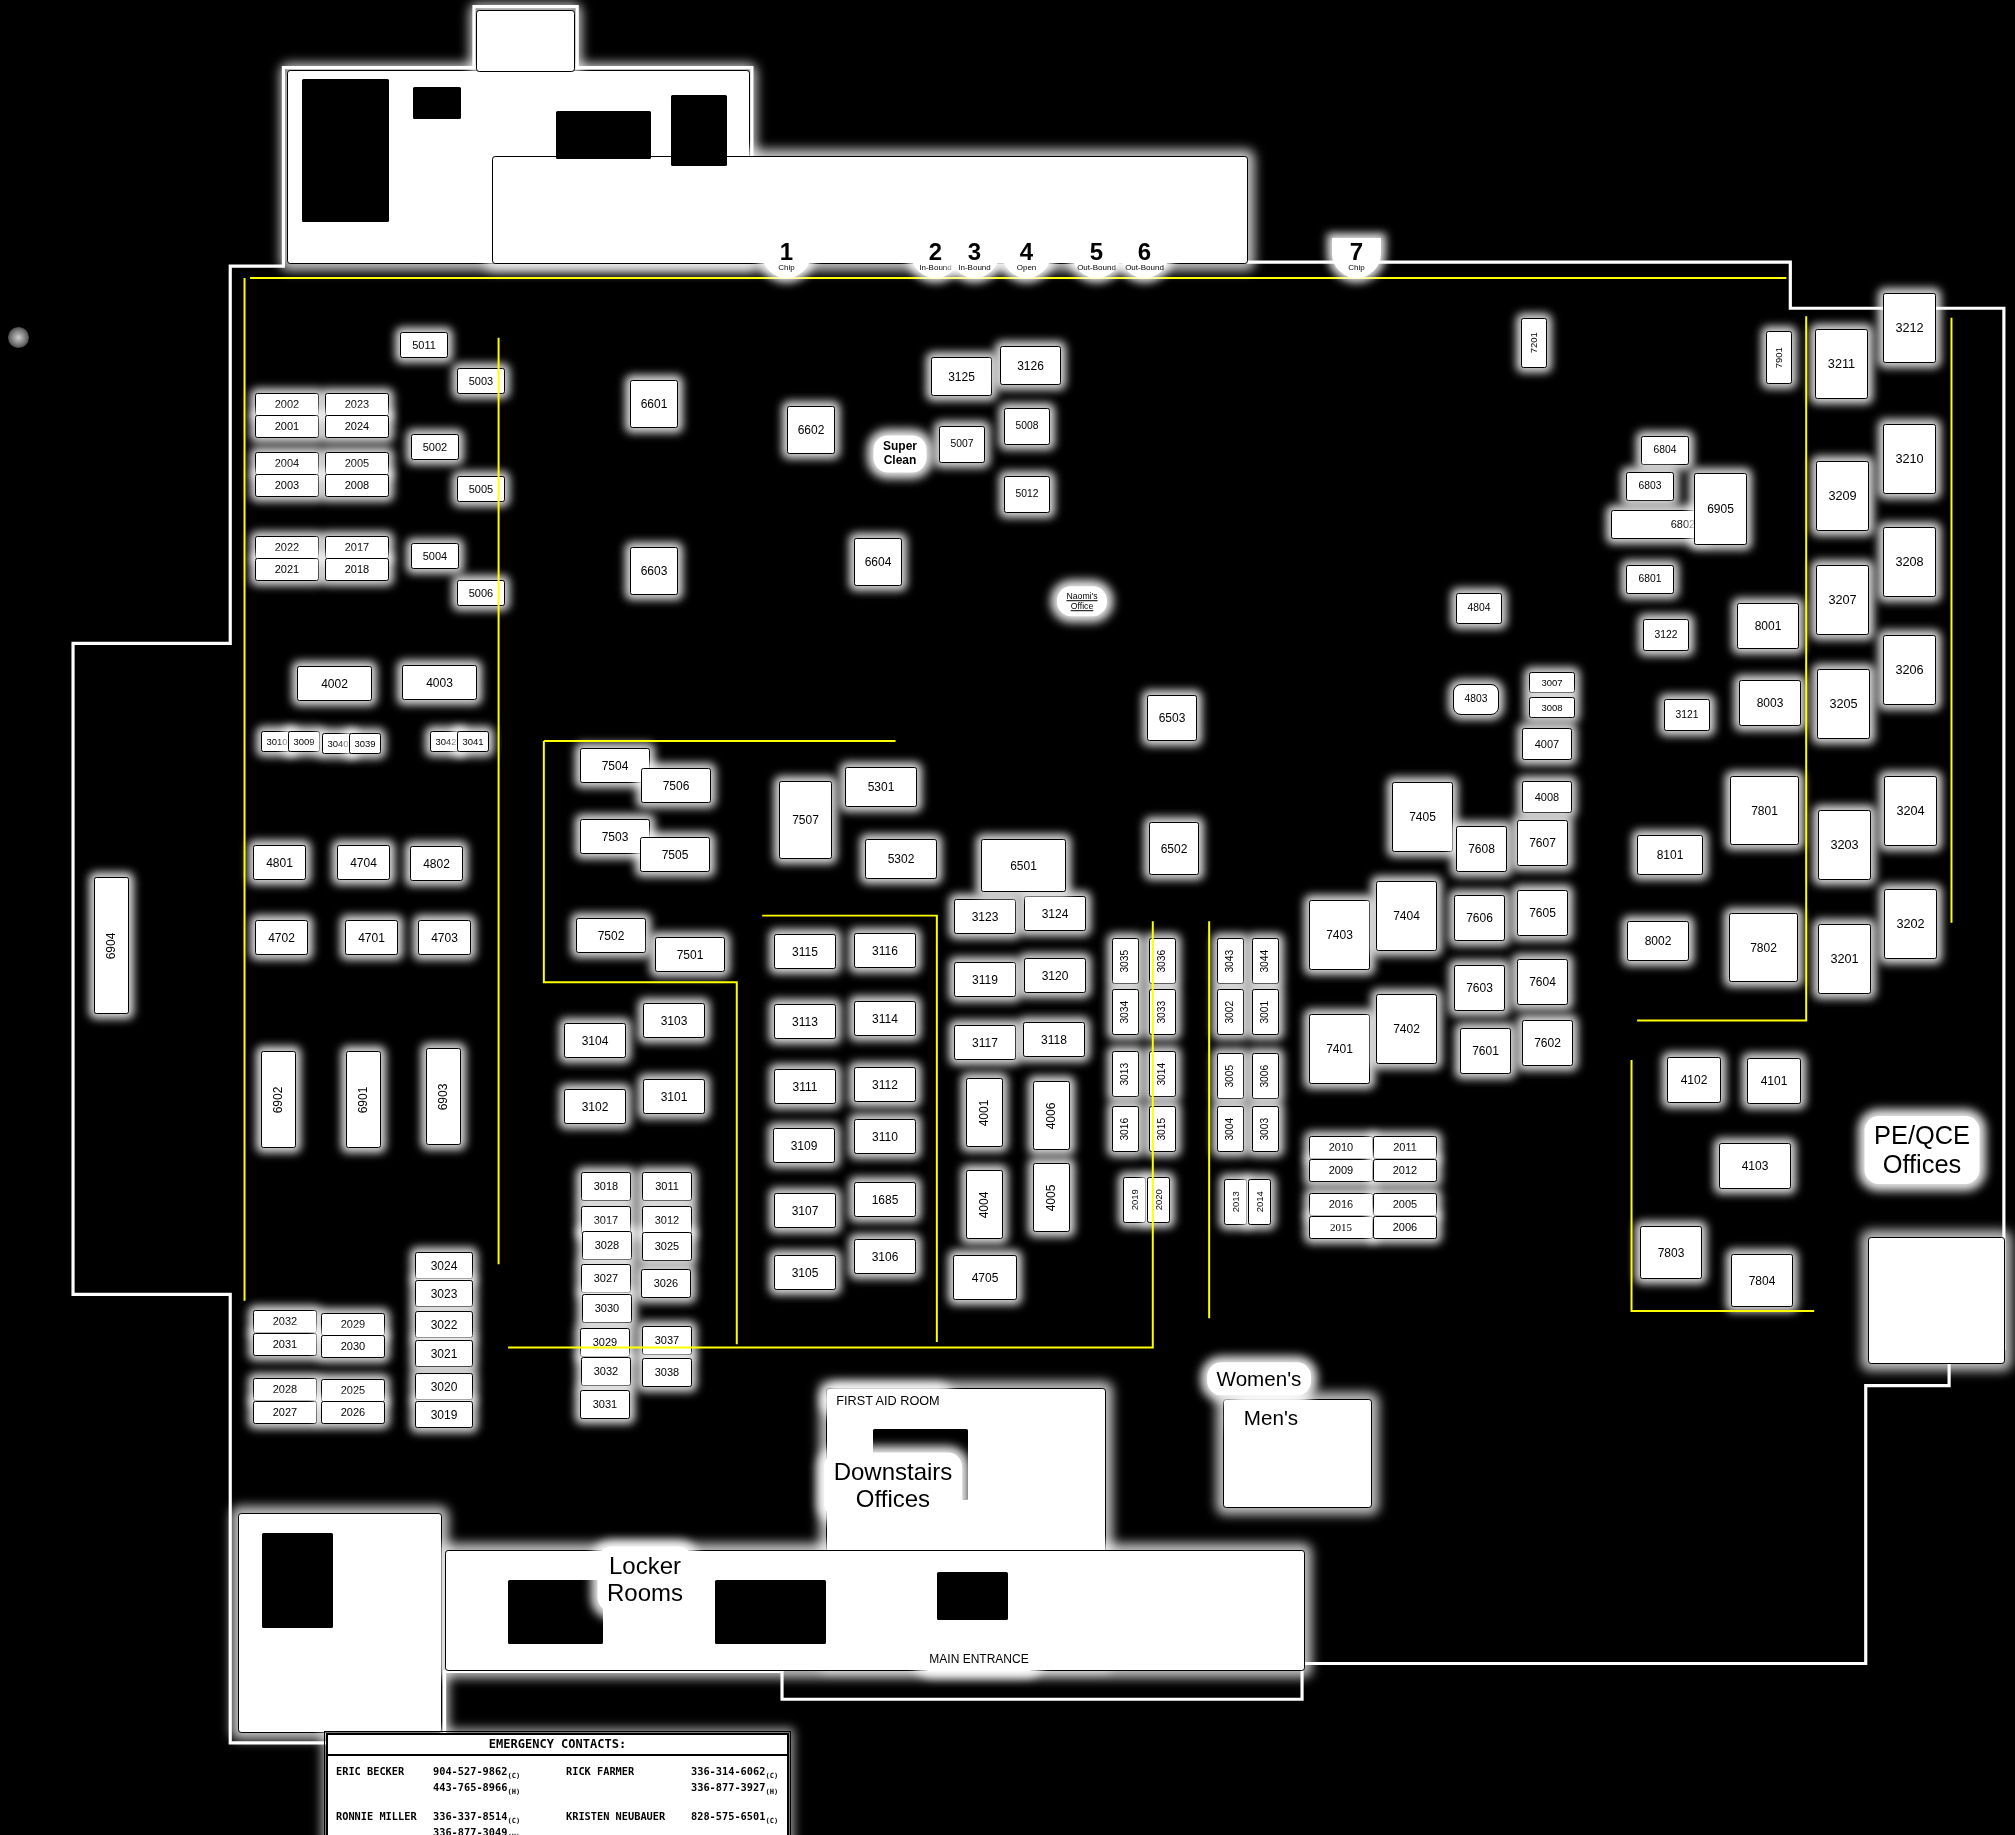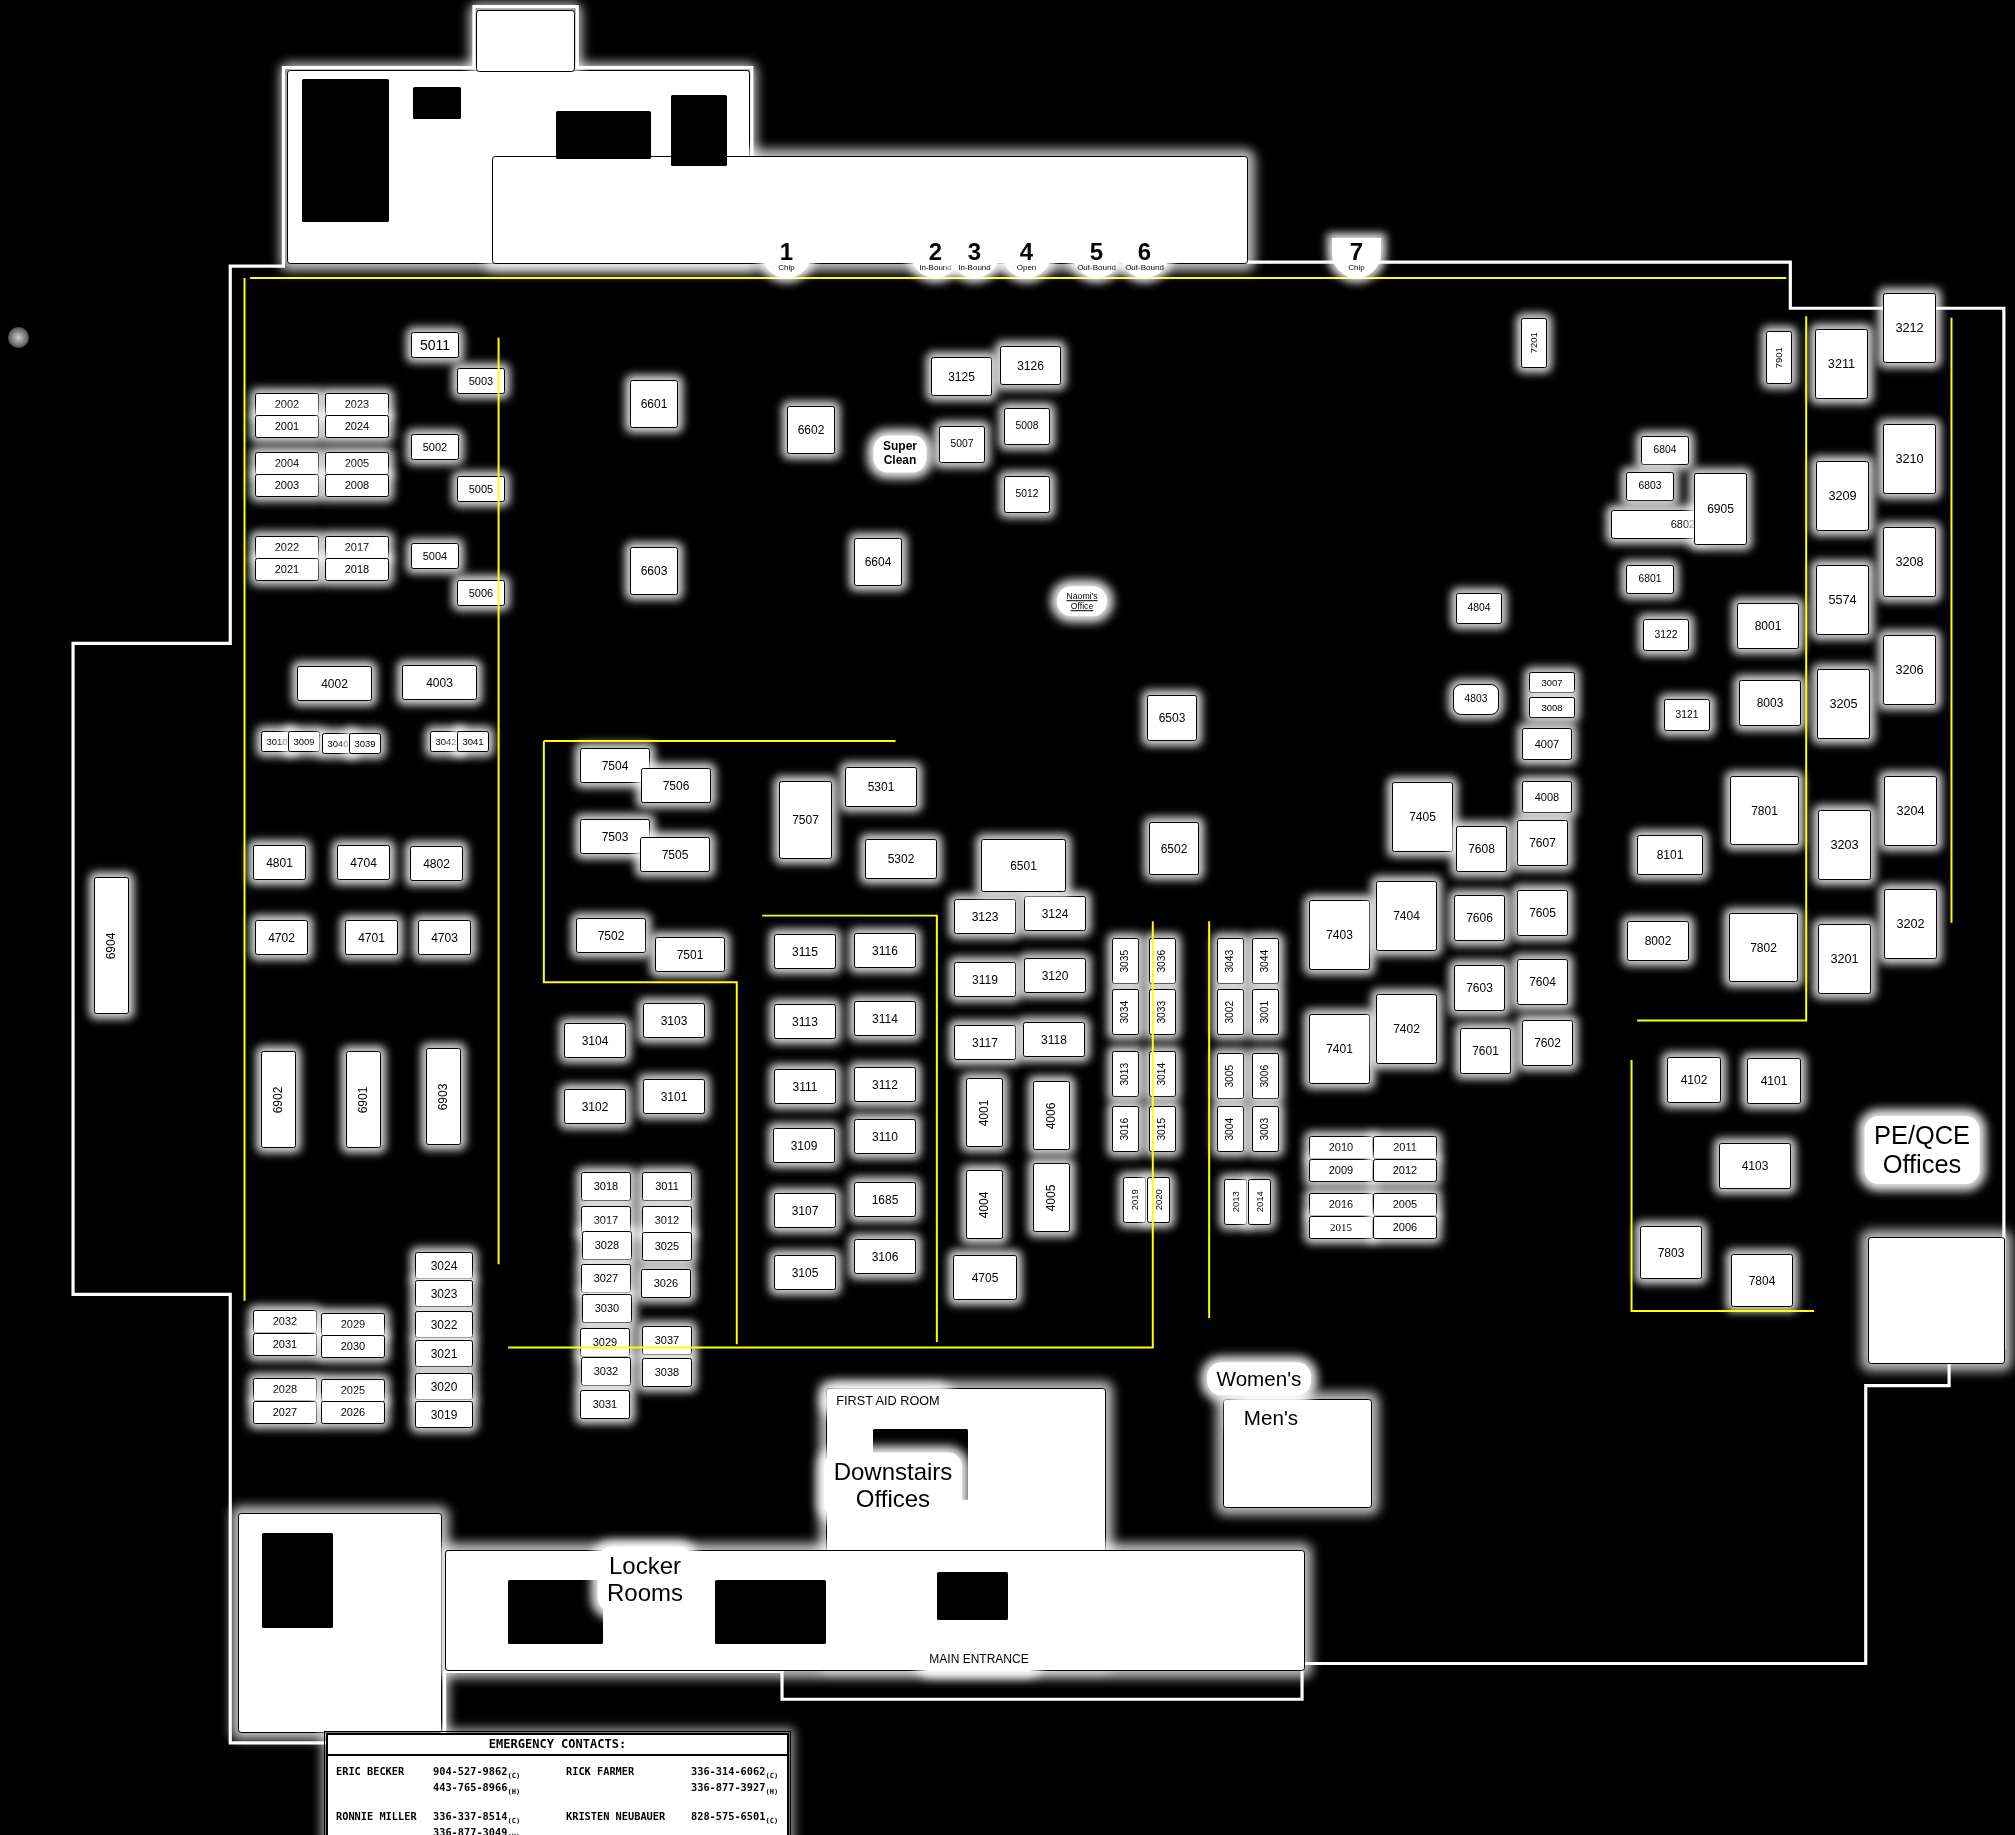--- a/index.html
+++ b/index.html
@@ -116,21 +116,21 @@
     </div>
     <div class="room" style="left: 255px; top: 558px; width: 62px; height: 20.6px; font-size: 11px;">
       <span>2021</span>
     </div>
     <div class="room" style="left: 325px; top: 536px; width: 62px; height: 20.6px; font-size: 11px;">
       <span>2017</span>
     </div>
     <div class="room" style="left: 325px; top: 558px; width: 62px; height: 20.6px; font-size: 11px;">
       <span>2018</span>
     </div>
-    <div class="room" style="left: 411px; top: 332px; width: 46px; height: 24px; font-size: 14px;">
+    <div class="room" style="left: 400px; top: 332px; width: 46px; height: 24px; font-size: 11px;">
       <span>5011</span>
     </div>
     <div class="room" style="left: 457px; top: 368px; width: 46px; height: 24px; font-size: 11px;">
       <span>5003</span>
     </div>
     <div class="room" style="left: 411px; top: 434px; width: 46px; height: 24px; font-size: 11px;">
       <span>5002</span>
     </div>
     <div class="room" style="left: 457px; top: 476px; width: 46px; height: 24px; font-size: 11px;">
       <span>5005</span>
@@ -576,21 +576,21 @@
     <div class="room" style="left: 1883px; top: 293px; width: 51px; height: 68px; font-size: 12.7px;">
       <span>3212</span>
     </div>
     <div class="room" style="left: 1816px; top: 461px; width: 51px; height: 68px; font-size: 12.7px;">
       <span>3209</span>
     </div>
     <div class="room" style="left: 1883px; top: 424px; width: 51px; height: 68px; font-size: 12.7px;">
       <span>3210</span>
     </div>
     <div class="room" style="left: 1816px; top: 565px; width: 51px; height: 68px; font-size: 12.7px;">
-      <span>5574</span>
+      <span>3207</span>
     </div>
     <div class="room" style="left: 1883px; top: 527px; width: 51px; height: 68px; font-size: 12.7px;">
       <span>3208</span>
     </div>
     <div class="room" style="left: 1817px; top: 669px; width: 51px; height: 68px; font-size: 12.7px;">
       <span>3205</span>
     </div>
     <div class="room" style="left: 1883px; top: 635px; width: 51px; height: 68px; font-size: 12.7px;">
       <span>3206</span>
     </div>

